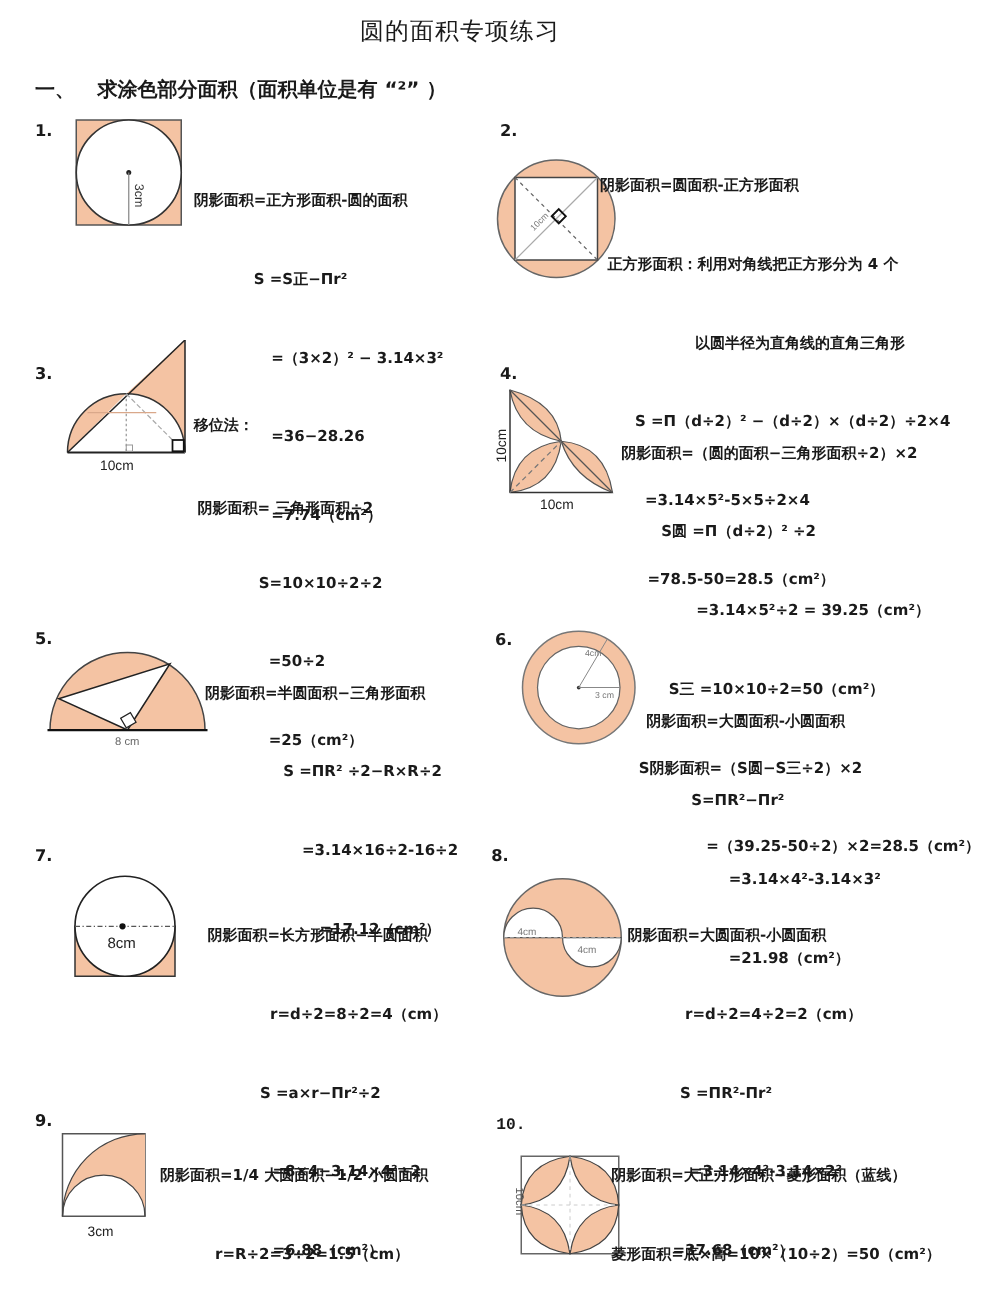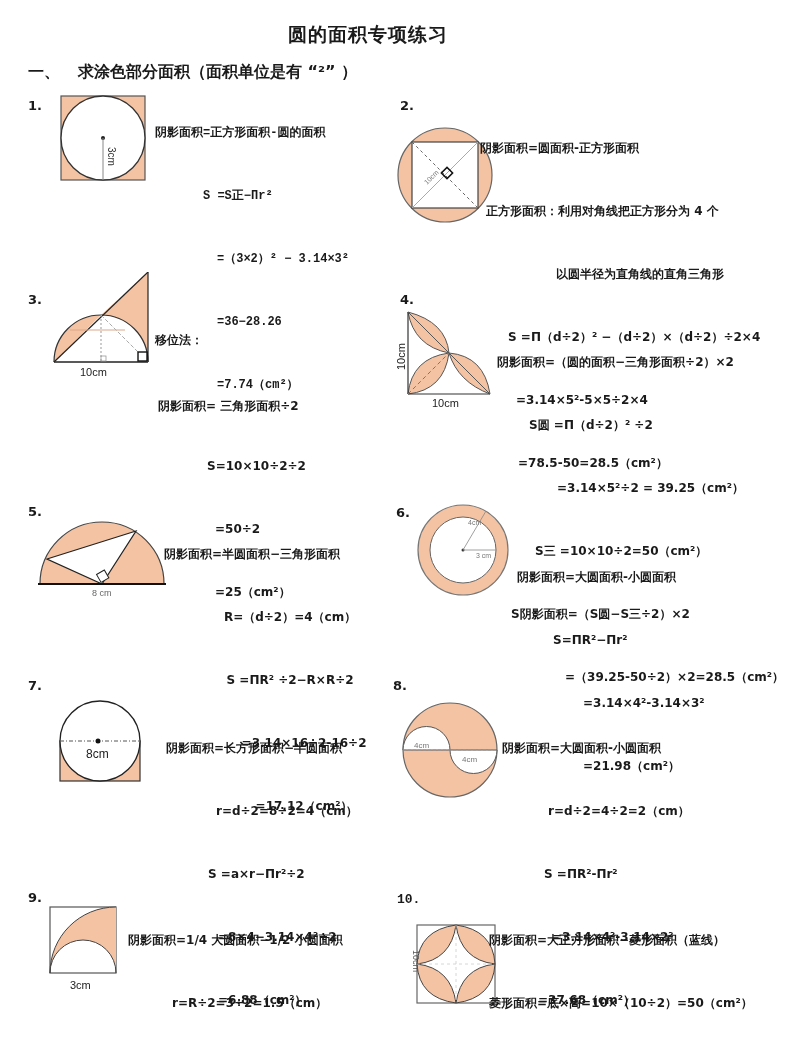--- a/index.html
+++ b/index.html
@@ -1,19 +1,19 @@
 <!DOCTYPE html>
 <html><head>
 <meta charset="utf-8">
 <style>
   html, body { margin: 0; padding: 0; background: #ffffff; }
   body { width: 800px; height: 1037px; position: relative; overflow: hidden;
          font-family: "DejaVu Sans", "Liberation Sans", sans-serif; color: #1a1a1a; }
-  .title { position: absolute; left: 0; width: 736px; top: 22px; text-align: center;
-           font-size: 19px; font-weight: bold; letter-spacing: 1px; }
+  .title { position: absolute; left: 0; width: 736px; top: 12px; text-align: center;
+           font-size: 19px; font-weight: normal; letter-spacing: 1px; }
   .section { position: absolute; left: 28px; top: 62px; font-size: 16px; font-weight: bold; }
   .section .num { display: inline-block; width: 50px; }
   .pnum { position: absolute; font-size: 13px; font-weight: bold; }
   .fig { position: absolute; }
   .lines { position: absolute; font-size: 12px; font-weight: bold; line-height: 21px; white-space: pre; }
   .lines div { position: relative; }
   svg text { font-family: "Liberation Sans", sans-serif; }
 </style>
 </head>
 <body>
@@ -25,21 +25,21 @@
 
 <div>
   <div class="pnum" style="left:28px;top:98px;">1.</div>
   <svg class="fig" style="left:60px;top:95px;" width="88" height="86">
     <rect x="1" y="1" width="84" height="84" fill="#f4c3a3" stroke="#555" stroke-width="1.2"></rect>
     <circle cx="43" cy="43" r="42" fill="#fff" stroke="#333" stroke-width="1.3"></circle>
     <circle cx="43" cy="43" r="2" fill="#222"></circle>
     <line x1="43" y1="43" x2="43" y2="85" stroke="#888" stroke-width="1"></line>
     <text x="48" y="52" font-size="10" fill="#333" transform="rotate(90 48 52)">3cm</text>
   </svg>
-  <div class="lines" style="left:155px;top:81px;font-family:Liberation Mono, monospace;">
+  <div class="lines" style="left:155px;top:108px;">
     <div>阴影面积=正方形面积-圆的面积</div>
     <div style="left:48px">S =S正−Πr²</div>
     <div style="left:62px">=（3×2）² − 3.14×3²</div>
     <div style="left:62px">=36−28.26</div>
     <div style="left:62px">=7.74（cm²）</div>
   </div>
 </div>
 
 <div>
   <div class="pnum" style="left:400px;top:98px;">2.</div>
@@ -116,21 +116,20 @@
   <svg class="fig" style="left:36px;top:514px;" width="132" height="82">
 
     <path d="M4 70 A62 62 0 0 1 128 70 Z" fill="#f4c3a3" stroke="#444" stroke-width="1.2"></path>
     <polygon points="11,45 100,17 66,70" fill="#fff" stroke="#222" stroke-width="1.2"></polygon>
     <line x1="2" y1="70" x2="130" y2="70" stroke="#111" stroke-width="1.8"></line>
     <rect x="62" y="58" width="9" height="9" fill="#fff" stroke="#222" stroke-width="1" transform="rotate(-30 66 62)"></rect>
     <text x="56" y="82" font-size="9" fill="#666">8 cm</text>
   </svg>
   <div class="lines" style="left:164px;top:502px;text-align:center;">
     <div>阴影面积=半圆面积−三角形面积</div>
-    <div style="left:38px">R=（d÷2）=4（cm）</div>
     <div style="left:38px">S =ΠR² ÷2−R×R÷2</div>
     <div style="left:52px">=3.14×16÷2-16÷2</div>
     <div style="left:52px">=17.12（cm²）</div>
   </div>
 </div>
 
 <div>
   <div class="pnum" style="left:396px;top:505px;">6.</div>
   <svg class="fig" style="left:416px;top:503px;" width="96" height="96">
     <circle cx="47" cy="47" r="45" fill="#f4c3a3" stroke="#777" stroke-width="1.2"></circle>

